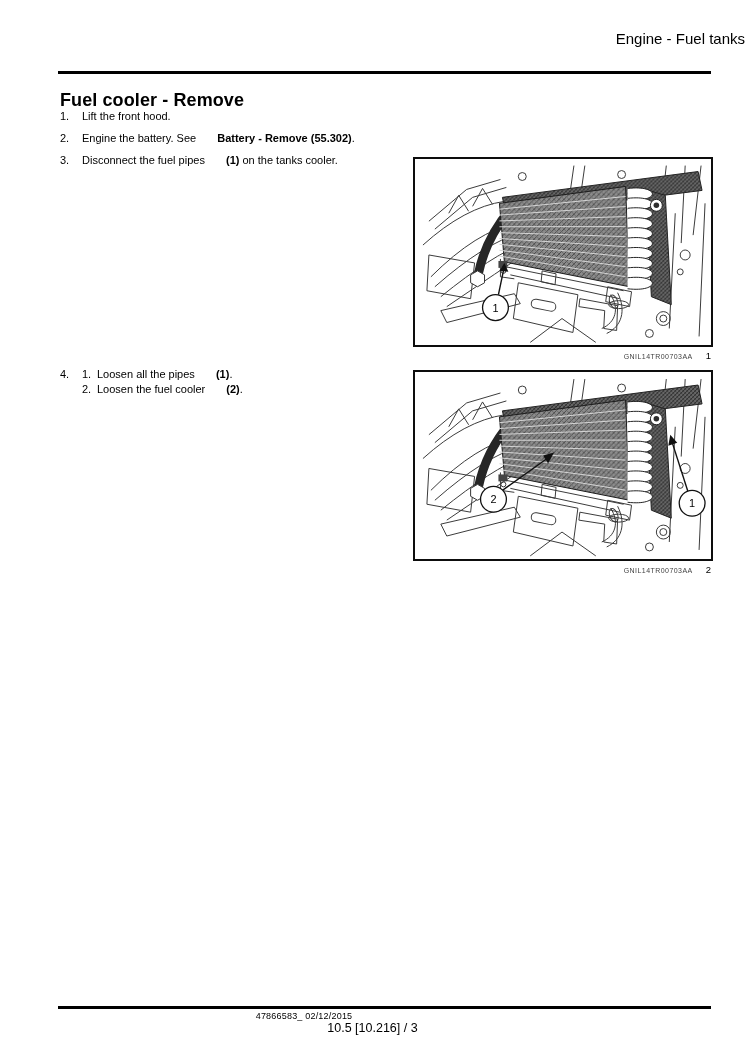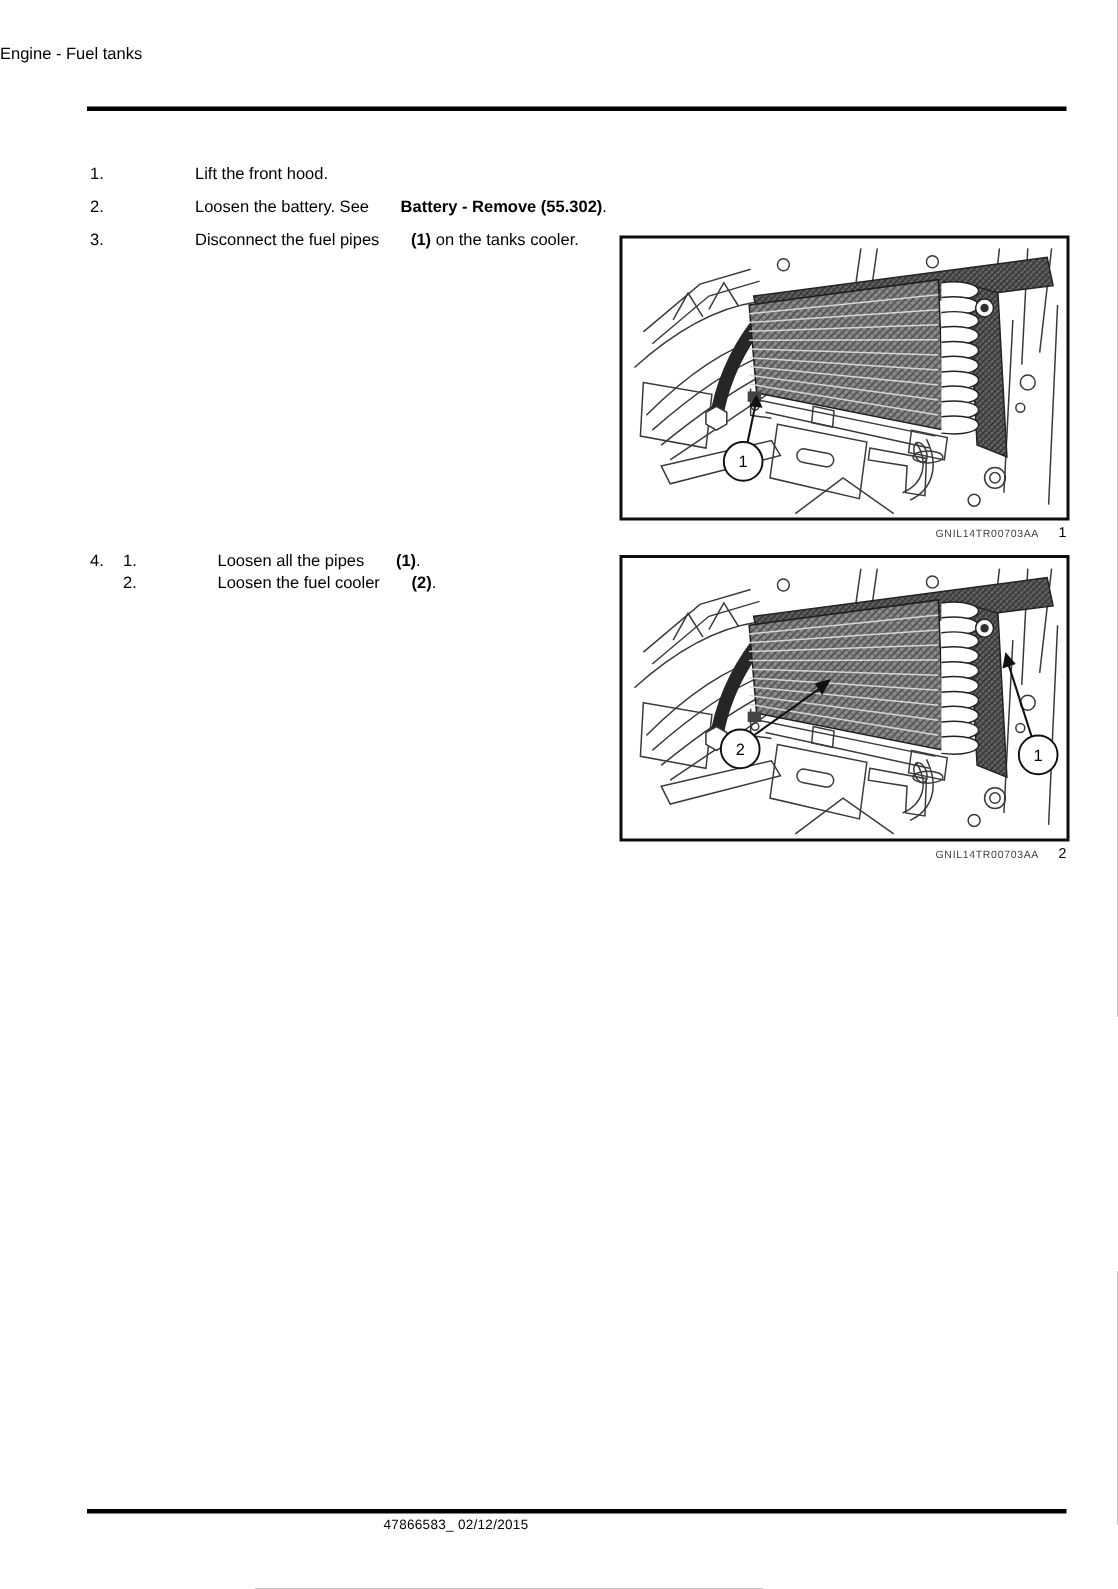--- a/index.html
+++ b/index.html
@@ -1,28 +1,28 @@
 <!DOCTYPE html>
 <html><head>
 <meta charset="utf-8">
 <style>
   html,body{margin:0;padding:0;background:#9a9a9a;}
   .page{
     position:relative;width:745px;height:1059px;background:#ffffff;
     font-family:"Liberation Sans",sans-serif;color:#000;margin:0 auto;overflow:hidden;
   }
-  .running-header{position:absolute;top:30px;left:0;width:745px;text-align:left;font-size:11px;}
+  .running-header{position:absolute;top:30px;left:0;width:745px;text-align:right;font-size:15px;}
   .rule{position:absolute;left:58px;width:653px;height:2.5px;background:#000;}
   .rule-top{top:71px;}
   .rule-bottom{top:1006px;}
   .doc-title{position:absolute;top:78px;left:60px;font-size:18px;font-weight:700;letter-spacing:0.1px;}
   .steps{position:absolute;top:111px;left:60px;width:352px;font-size:11px;line-height:11.5px;}
   .step-row{display:flex;margin-bottom:10.5px;}
   .step-num{width:22px;flex:none;}
-  .step-text{flex:1;margin-left:48px;}
+  .step-text{flex:1;}
   b.inline{font-weight:700;padding-left:18px;}
   .step4-block{position:absolute;top:369px;left:60px;width:352px;font-size:11px;line-height:11.5px;display:flex;}
   .sub-rows{flex:1;}
   .sub-row{display:flex;margin-bottom:3.5px;}
   .sub-num{width:15px;flex:none;}
   .figure{
     position:absolute;left:413px;width:300px;height:190px;
     border:2px solid #0d0d0d;background:#fff;box-sizing:border-box;
   }
   .figure-1{top:157px;}
@@ -40,29 +40,30 @@
   .footer-page{position:absolute;top:1021px;left:0;width:745px;text-align:center;font-size:12.5px;}
   .hidden-defs{position:absolute;width:0;height:0;overflow:hidden;}
 </style>
 </head>
 <body>
 
 <div class="page">
 
   <div class="running-header">Engine - Fuel tanks</div>
   <div class="rule rule-top"></div>
+  <h1 class="doc-title">Fuel cooler - Remove</h1>
 
   <div class="steps">
     <div class="step-row">
       <span class="step-num">1.</span>
       <span class="step-text"><span>Lift the front hood.</span><b class="inline"></b><span></span></span>
     </div>
     <div class="step-row">
       <span class="step-num">2.</span>
-      <span class="step-text"><span>Loosen the battery. See </span><b class="inline">Battery - Remove (55.302)</b><span>.</span></span>
+      <span class="step-text"><span>Engine the battery. See </span><b class="inline">Battery - Remove (55.302)</b><span>.</span></span>
     </div>
     <div class="step-row">
       <span class="step-num">3.</span>
       <span class="step-text"><span>Disconnect the fuel pipes </span><b class="inline">(1)</b><span> on the tanks cooler.</span></span>
     </div>
   </div>
 
   <div class="step4-block">
     <span class="step-num">4.</span>
     <span class="sub-rows">
@@ -219,14 +220,15 @@
       <text x="279" y="135" text-anchor="middle" font-size="11" fill="#000">1</text>
     </svg>
   </div>
   <div class="fig-caption fig-caption-2">
     <span class="cap-code">GNIL14TR00703AA</span>
     <span class="cap-num">2</span>
   </div>
 
   <div class="rule rule-bottom"></div>
   <div class="footer-doc">47866583_ 02/12/2015</div>
+  <div class="footer-page">10.5 [10.216] / 3</div>
 
 </div>
 
 </body></html>

